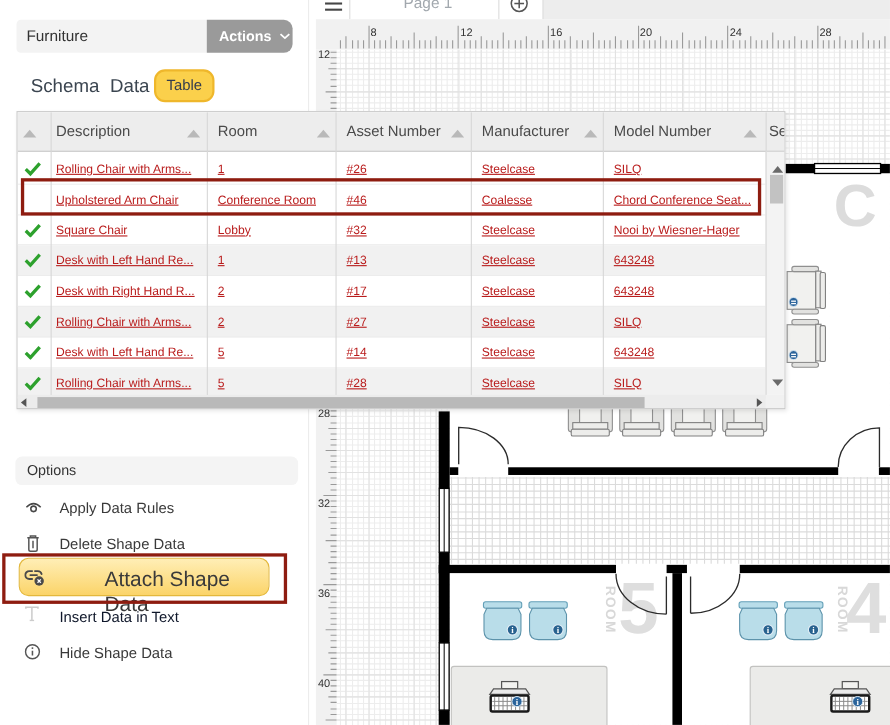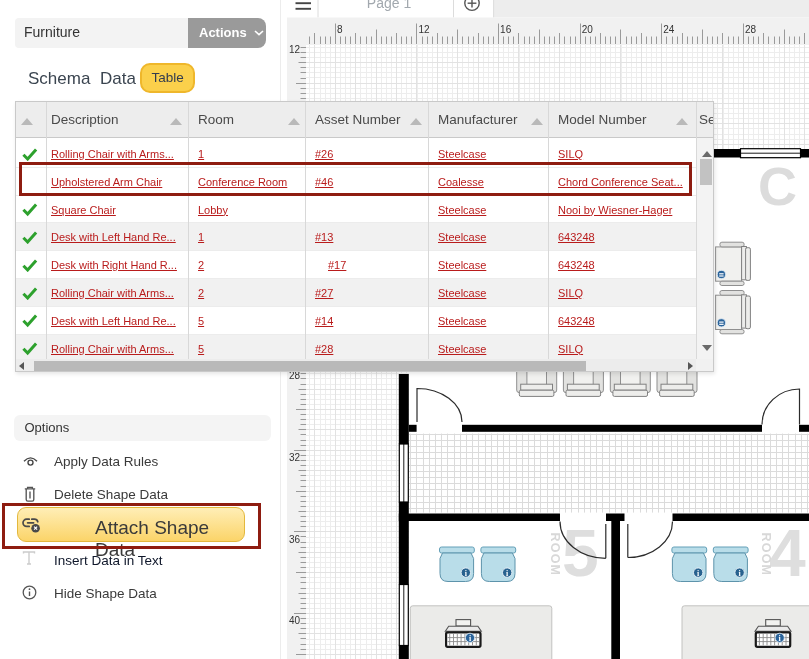--- a/index.html
+++ b/index.html
@@ -277,40 +277,41 @@
         <span class="cell" style="left:299px;width:109px">#46</span>
         <span class="cell" style="left:422px;width:106px">Coalesse</span>
         <span class="cell" style="left:542px;width:135px">Chord Conference Seat...</span>
       </div>
       <div class="row" style="top:93.6px;height:27.8px;background:#ffffff">
         <span class="chk"><svg width="16" height="13.5" viewBox="0 0 17 14">
             <path d="M1.5,7 L6,11.5 L15,1.5" stroke="#2da12d" stroke-width="3.2" fill="none"></path>
           </svg></span>
         <span class="cell" style="left:35px;width:133px">Square Chair</span>
         <span class="cell" style="left:182px;width:103px">Lobby</span>
+        <span class="cell" style="left:299px;width:109px">#32</span>
         <span class="cell" style="left:422px;width:106px">Steelcase</span>
         <span class="cell" style="left:542px;width:135px">Nooi by Wiesner-Hager</span>
       </div>
       <div class="row" style="top:121.39999999999999px;height:27.8px;background:#f1f1f1">
         <span class="chk"><svg width="16" height="13.5" viewBox="0 0 17 14">
             <path d="M1.5,7 L6,11.5 L15,1.5" stroke="#2da12d" stroke-width="3.2" fill="none"></path>
           </svg></span>
         <span class="cell" style="left:35px;width:133px">Desk with Left Hand Re...</span>
         <span class="cell" style="left:182px;width:103px">1</span>
         <span class="cell" style="left:299px;width:109px">#13</span>
         <span class="cell" style="left:422px;width:106px">Steelcase</span>
         <span class="cell" style="left:542px;width:135px">643248</span>
       </div>
       <div class="row" style="top:149.2px;height:27.8px;background:#ffffff">
         <span class="chk"><svg width="16" height="13.5" viewBox="0 0 17 14">
             <path d="M1.5,7 L6,11.5 L15,1.5" stroke="#2da12d" stroke-width="3.2" fill="none"></path>
           </svg></span>
         <span class="cell" style="left:35px;width:133px">Desk with Right Hand R...</span>
         <span class="cell" style="left:182px;width:103px">2</span>
-        <span class="cell" style="left:312px;width:109px">#17</span>
+        <span class="cell" style="left:299px;width:109px">#17</span>
         <span class="cell" style="left:422px;width:106px">Steelcase</span>
         <span class="cell" style="left:542px;width:135px">643248</span>
       </div>
       <div class="row" style="top:177.0px;height:27.8px;background:#f1f1f1">
         <span class="chk"><svg width="16" height="13.5" viewBox="0 0 17 14">
             <path d="M1.5,7 L6,11.5 L15,1.5" stroke="#2da12d" stroke-width="3.2" fill="none"></path>
           </svg></span>
         <span class="cell" style="left:35px;width:133px">Rolling Chair with Arms...</span>
         <span class="cell" style="left:182px;width:103px">2</span>
         <span class="cell" style="left:299px;width:109px">#27</span>

